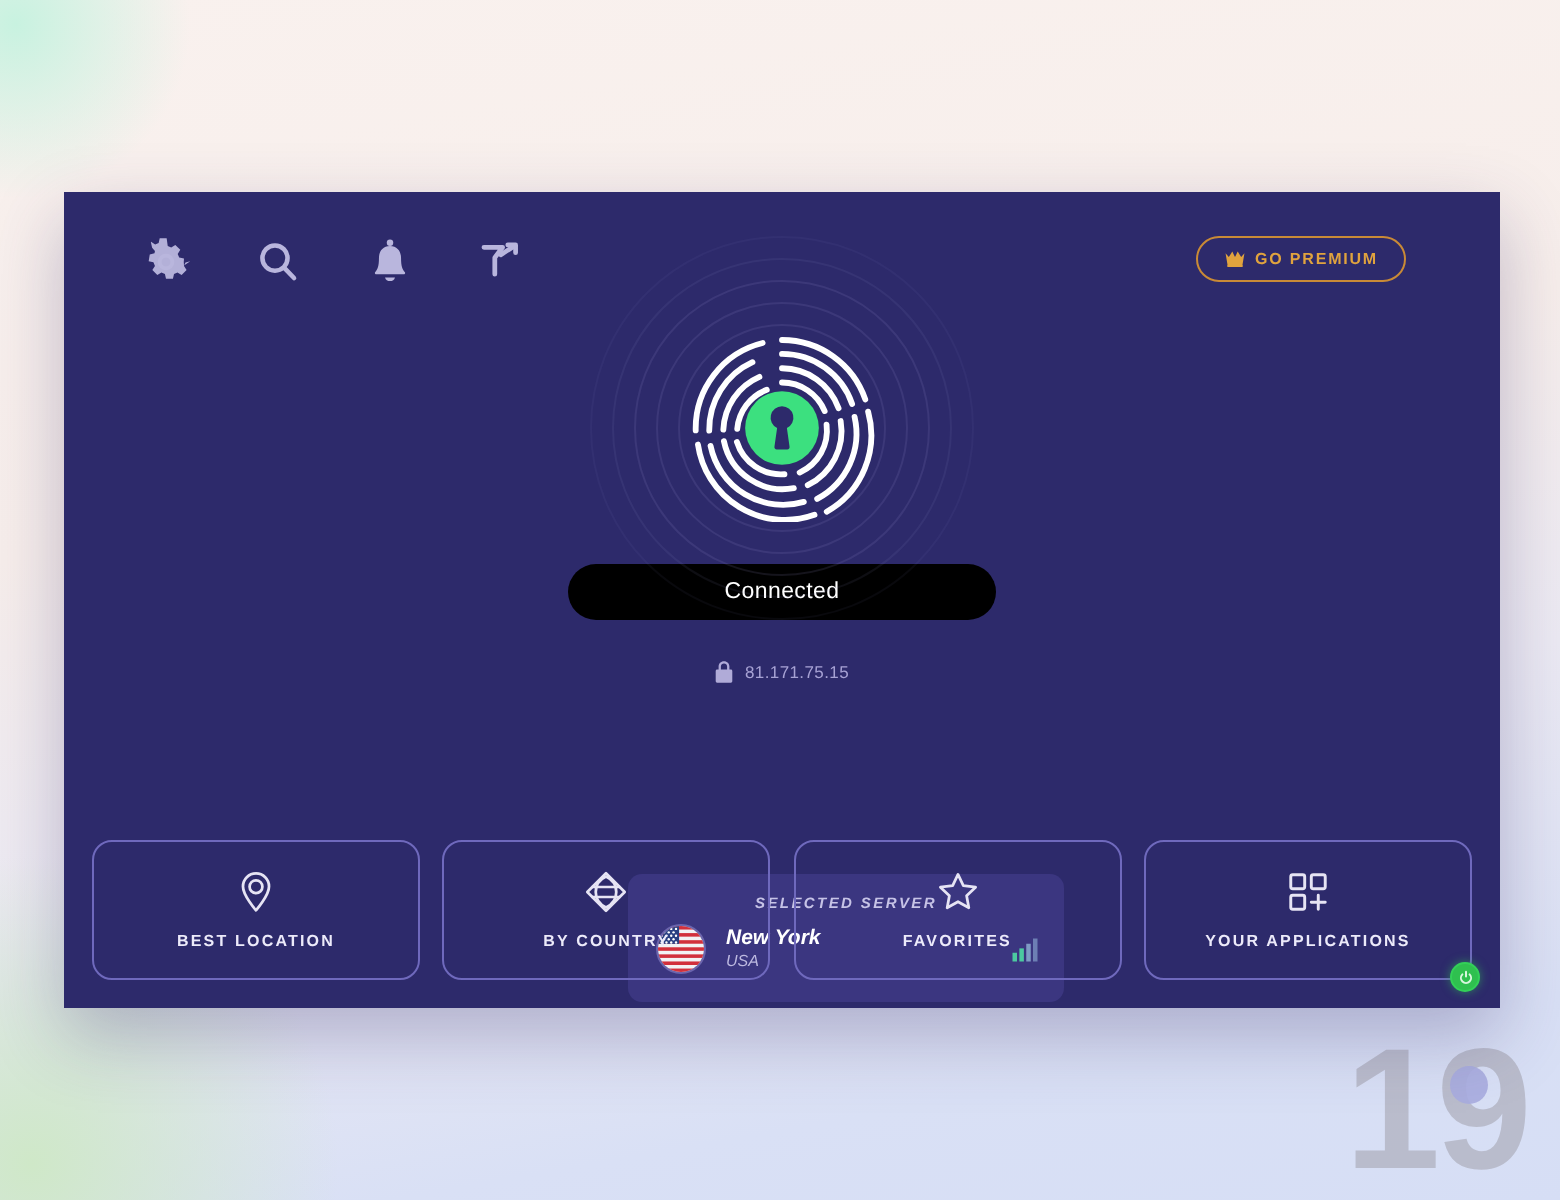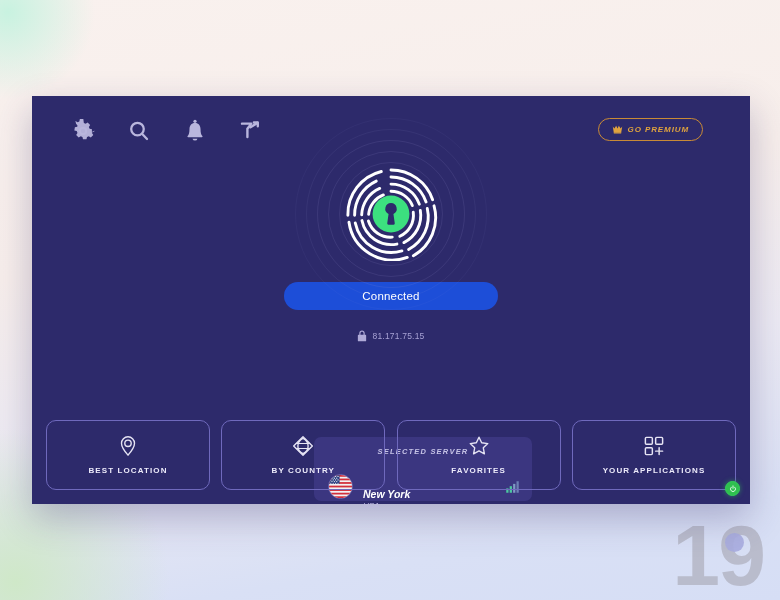--- a/index.html
+++ b/index.html
@@ -120,21 +120,20 @@
     background: transparent;
   }
   #crown-icon { width: 11px; height: 9px; color: #e0a33e; }
   #crown-icon svg { display: block; width: 100%; height: 100%; }
   #go-premium-label {
     font-size: 8px;
     font-weight: bold;
     color: #e0a33e;
     letter-spacing: .9px;
     white-space: nowrap;
-    font-style: italic;
   }
 
   
   #hero { position: absolute; left: 0; top: 58px; width: 100%; }
 
   #ripple-wrap {
     position: relative;
     width: 190px;
     height: 120px;
     margin: 0 auto;
@@ -159,21 +158,21 @@
     width: 94px; height: 94px;
   }
   #fingerprint svg { display: block; width: 100%; height: 100%; }
 
   
   #connect-button {
     display: block;
     width: 214px;
     height: 28px;
     margin: 8px auto 16px;
-    background: #1d4ed8;
+    background: #000000;
     border: none;
     border-radius: 14px;
     color: #ffffff;
     font-size: 11.5px;
     font-family: "Liberation Sans", sans-serif;
     cursor: pointer;
     letter-spacing: .2px;
   }
 
   #ip-row {
@@ -213,21 +212,21 @@
   }
   #flag-icon {
     width: 25px; height: 25px;
     border-radius: 50%;
     overflow: hidden;
     flex: 0 0 auto;
     border: 1.5px solid #6b65ad;
   }
   #flag-icon svg { display: block; width: 100%; height: 100%; }
   #server-text { margin-left: 10px; flex: 1 1 auto; }
-  #server-city { font-size: 10.5px; font-weight: bold; color: #ffffff; line-height: 1.25; margin-top: 26px; }
+  #server-city { font-size: 10.5px; font-weight: bold; color: #ffffff; line-height: 1.25; }
   #server-country { font-size: 8px; color: #bdb9e0; line-height: 1.35; }
   #signal-icon { width: 15px; height: 15px; flex: 0 0 auto; }
   #signal-icon svg { display: block; width: 100%; height: 100%; }
 
   
   #bottom-nav {
     position: absolute;
     left: 0;
     bottom: 14px;
     width: 100%;

